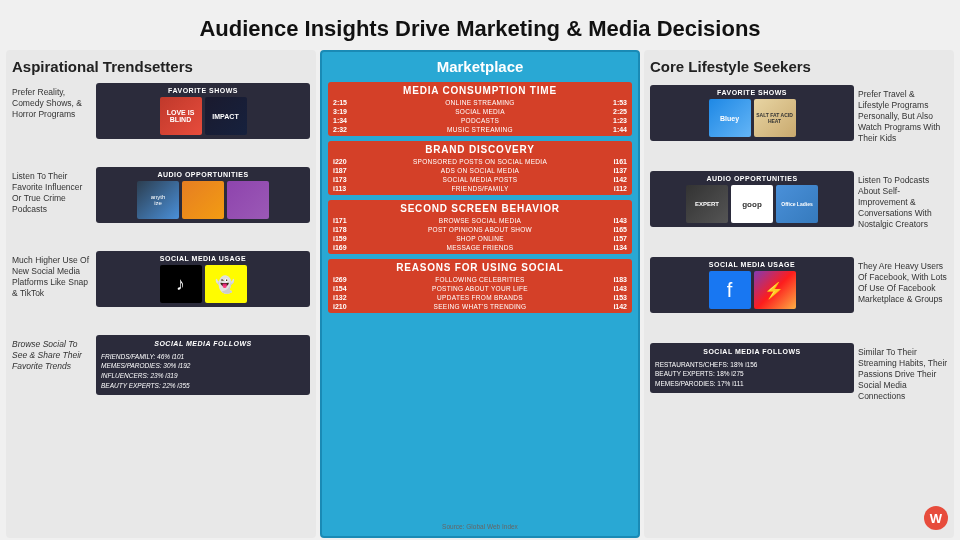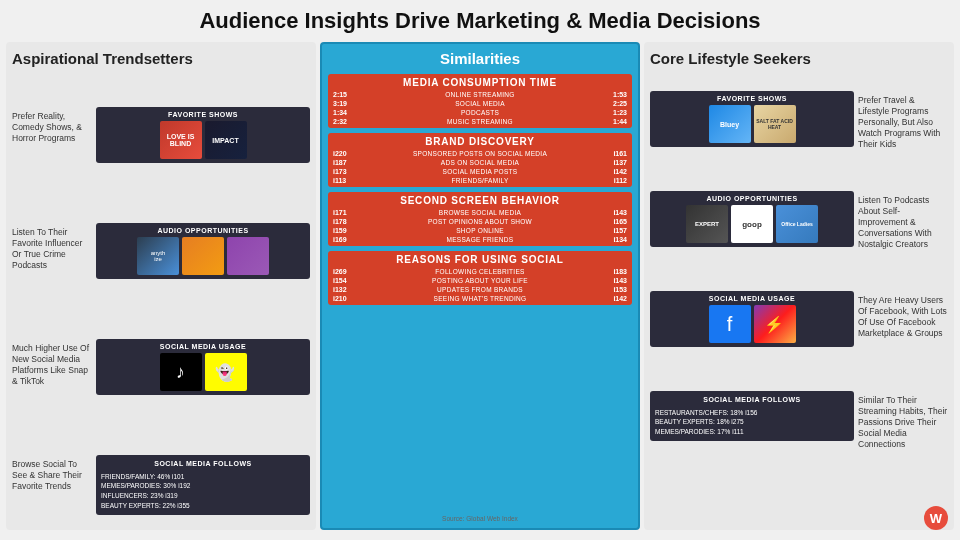--- a/index.html
+++ b/index.html
@@ -9,21 +9,21 @@
       background: #f0f0f0;
       font-family: Arial, sans-serif;
       overflow: hidden;
       position: relative;
     }
 
     .main-title {
       text-align: center;
       font-size: 22px;
       font-weight: bold;
-      padding: 8px 0 8px;
+      padding: 16px 0 8px;
       color: #111;
     }
 
     .content-area {
       display: flex;
       width: 100%;
       height: calc(100% - 52px);
       padding: 0 6px;
       gap: 4px;
     }
@@ -46,21 +46,20 @@
       color: #222;
       margin-bottom: 4px;
     }
 
     .left-section {
       display: flex;
       flex-direction: row;
       align-items: flex-start;
       gap: 4px;
       min-height: 80px;
-      margin-top: 32px;
     }
 
     .left-section-text {
       font-size: 8.5px;
       color: #333;
       flex: 0 0 80px;
       line-height: 1.3;
       padding-top: 4px;
     }
 
@@ -198,21 +197,21 @@
     }
 
     
     .right-panel {
       flex: 1;
       background: #e8e8e8;
       border-radius: 4px;
       padding: 8px 6px;
       display: flex;
       flex-direction: column;
-      gap: 20px;
+      gap: 6px;
     }
 
     .right-section {
       display: flex;
       flex-direction: row;
       align-items: flex-start;
       gap: 4px;
       min-height: 80px;
     }
 
@@ -294,34 +293,34 @@
       <div class="left-section-text">Much Higher Use Of New Social Media Platforms Like Snap &amp; TikTok</div>
       <div class="card">
         <div class="card-title">SOCIAL MEDIA USAGE</div>
         <div class="card-images">
           <div class="img-placeholder img-tiktok">♪</div>
           <div class="img-placeholder img-snap">👻</div>
         </div>
       </div>
     </div>
 
-    <div class="left-section" style="min-height:60px;">
+    <div class="left-section" style="min-height:60px;font-style:italic;">
       <div class="left-section-text">Browse Social To See &amp; Share Their Favorite Trends</div>
       <div class="social-follows-card" style="flex:1;">
         <div class="social-follows-title">SOCIAL MEDIA FOLLOWS</div>
         <div>FRIENDS/FAMILY: 46% i101</div>
         <div>MEMES/PARODIES: 30% i192</div>
         <div>INFLUENCERS: 23% i319</div>
         <div>BEAUTY EXPERTS: 22% i355</div>
       </div>
     </div>
   </div>
 
   <div class="center-panel">
-    <div class="center-title">Similarities</div>
+    <div class="center-title">Marketplace</div>
 
     <div class="sim-section">
       <div class="sim-section-title">MEDIA CONSUMPTION TIME</div>
       <div class="sim-rows">
         <div class="sim-row">
           <span class="sim-row-num">2:15</span>
           <span class="sim-row-label">ONLINE STREAMING</span>
           <span class="sim-row-num-right">1:53</span>
         </div>
         <div class="sim-row">

